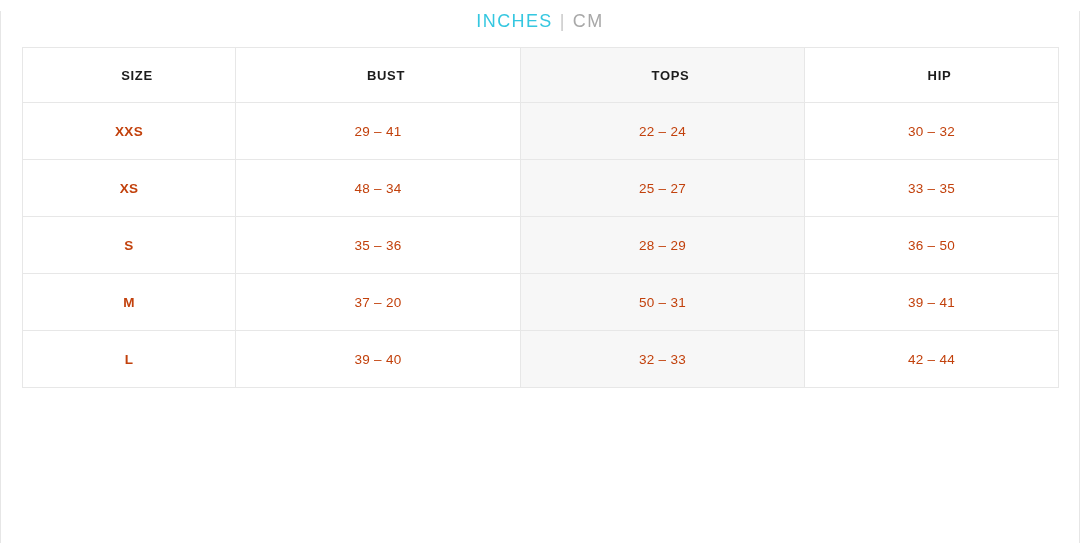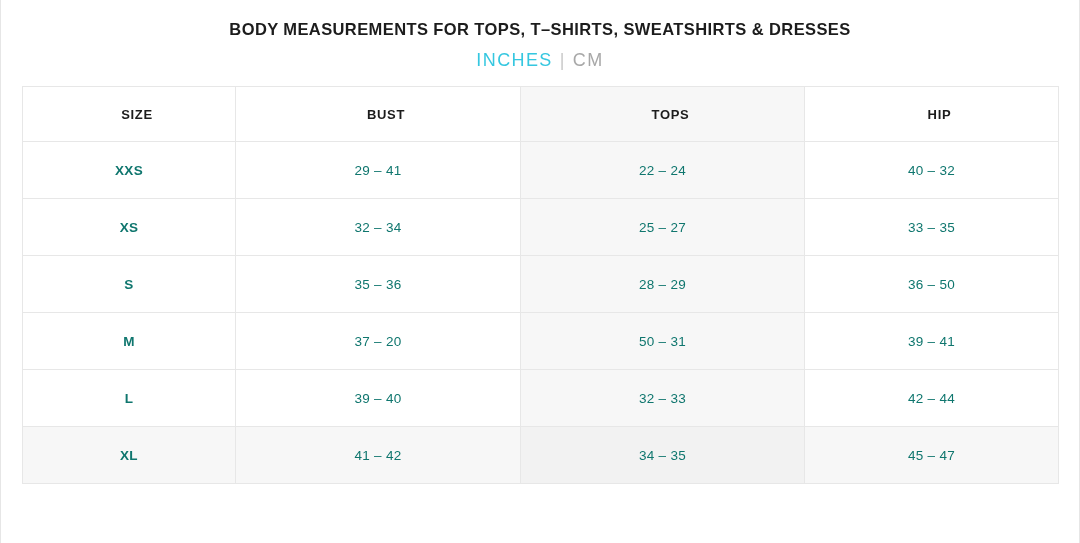--- a/index.html
+++ b/index.html
@@ -72,21 +72,21 @@
     border-collapse: collapse;
     table-layout: fixed;
   }
   table.size-table th,
   table.size-table td {
     border: 1px solid #e7e7e7;
     height: 54px;
     text-align: center;
     vertical-align: middle;
     font-size: 13.5px;
-    color: #0f766e;
+    color: #c2410c;
     letter-spacing: 0.3px;
   }
   table.size-table th {
     font-weight: bold;
     color: #1c1c1c;
     font-size: 13px;
     letter-spacing: 0.7px;
     height: 52px;
     padding-left: 17px;
   }
@@ -106,21 +106,20 @@
   tr.row-shaded td { background: #f7f7f7; }
   tr.row-shaded td.shaded { background: #f2f2f2; }
 </style>
 </head>
 <body>
 
 <div class="page">
   <div class="left-rule"></div>
   <div class="right-rule"></div>
 
-  <div class="title">BODY MEASUREMENTS FOR TOPS, T–SHIRTS, SWEATSHIRTS &amp; DRESSES</div>
 
   <div class="unit-toggle">
     <span class="unit active">INCHES</span><span class="unit-sep">|</span><span class="unit inactive">CM</span>
   </div>
 
   <div class="table-wrap">
     <table class="size-table">
       <colgroup>
         <col class="c-size">
         <col class="c-bust">
@@ -133,25 +132,25 @@
           <th>BUST</th>
           <th class="shaded">TOPS</th>
           <th>HIP</th>
         </tr>
       </thead>
       <tbody>
         <tr>
           <td class="size-cell">XXS</td>
           <td>29 – 41</td>
           <td class="shaded">22 – 24</td>
-          <td>40 – 32</td>
+          <td>30 – 32</td>
         </tr>
         <tr>
           <td class="size-cell">XS</td>
-          <td>32 – 34</td>
+          <td>48 – 34</td>
           <td class="shaded">25 – 27</td>
           <td>33 – 35</td>
         </tr>
         <tr>
           <td class="size-cell">S</td>
           <td>35 – 36</td>
           <td class="shaded">28 – 29</td>
           <td>36 – 50</td>
         </tr>
         <tr>
@@ -159,22 +158,16 @@
           <td>37 – 20</td>
           <td class="shaded">50 – 31</td>
           <td>39 – 41</td>
         </tr>
         <tr>
           <td class="size-cell">L</td>
           <td>39 – 40</td>
           <td class="shaded">32 – 33</td>
           <td>42 – 44</td>
         </tr>
-        <tr class="row-shaded">
-          <td class="size-cell">XL</td>
-          <td>41 – 42</td>
-          <td class="shaded">34 – 35</td>
-          <td>45 – 47</td>
-        </tr>
       </tbody>
     </table>
   </div>
 </div>
 
 </body></html>

